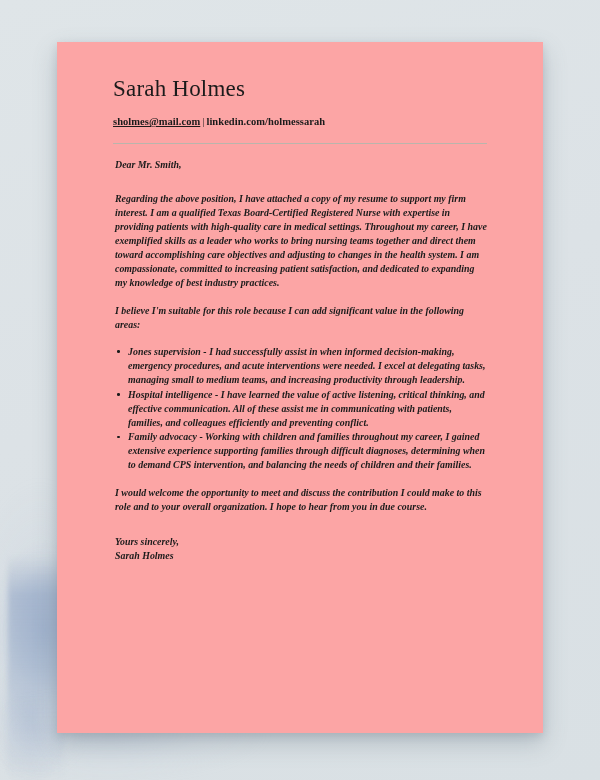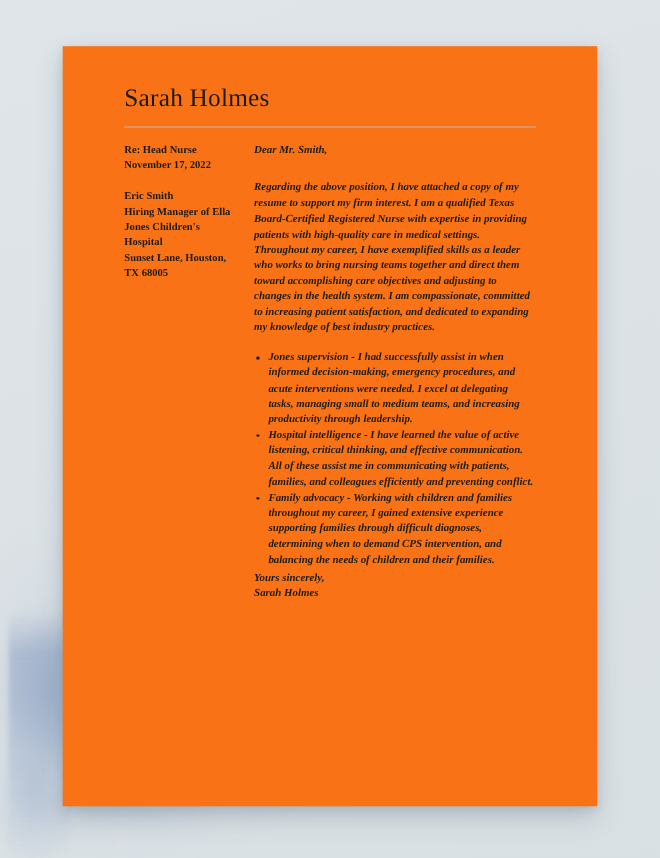--- a/index.html
+++ b/index.html
@@ -64,21 +64,21 @@
     filter: blur(5px);
   }
 
   
   #page {
     position: absolute;
     left: 57px;
     top: 42px;
     width: 486px;
     height: 691px;
-    background: #f97316;
+    background: #fca5a5;
     box-shadow:
       0 10px 22px rgba(90, 105, 120, 0.30),
       0 3px 8px rgba(90, 105, 120, 0.18);
   }
   #page-inner {
     padding: 34px 56px 0 56px;
   }
 
   
   #letter-name {
@@ -173,75 +173,67 @@
     top: 5.6px;
     width: 2.6px;
     height: 2.6px;
     background: #1b1b1b;
     border-radius: 50%;
   }
   .bullet-term {
     font-weight: 700;
   }
   #signoff-block {
-    margin-top: 2px;
+    margin-top: 21px;
   }
 </style>
 </head>
 <body>
 
 <div id="backdrop"></div>
 <div class="watercolor" id="wc-soft"></div>
 <div class="watercolor" id="wc-main"></div>
 <div class="watercolor" id="wc-streak"></div>
 <div class="watercolor" id="wc-bottom"></div>
 
 <div id="page">
   <div id="page-inner">
 
     <h1 id="letter-name">Sarah Holmes</h1>
 
+    <div class="contact-line">
+      <span id="email-link">sholmes@mail.com</span><span class="sep">|</span><span>linkedin.com/holmessarah</span>
+    </div>
 
     <hr id="divider">
 
     <div id="columns">
 
-      <div id="left-col">
-        <div class="meta-line">Re: Head Nurse</div>
-        <div class="meta-line">November 17, 2022</div>
-
-        <div id="recipient-block">
-          <div class="recipient-line">Eric Smith</div>
-          <div class="recipient-line">Hiring Manager of Ella</div>
-          <div class="recipient-line">Jones Children's</div>
-          <div class="recipient-line">Hospital</div>
-          <div class="recipient-line">Sunset Lane, Houston,</div>
-          <div class="recipient-line">TX 68005</div>
-        </div>
-      </div>
 
       <div id="right-col">
 
         <p class="body-text">Dear Mr. Smith,</p>
 
         <p class="body-text gap-lg">Regarding the above position, I have attached a copy of my resume to support my firm interest. I am a qualified Texas Board-Certified Registered Nurse with expertise in providing patients with high-quality care in medical settings. Throughout my career, I have exemplified skills as a leader who works to bring nursing teams together and direct them toward accomplishing care objectives and adjusting to changes in the health system. I am compassionate, committed to increasing patient satisfaction, and dedicated to expanding my knowledge of best industry practices.</p>
 
+        <p class="body-text gap-md">I believe I'm suitable for this role because I can add significant value in the following areas:</p>
 
         <ul id="bullet-list">
           <li class="body-text">
             <span class="bullet-term">Jones supervision</span><span> - I had successfully assist in when informed decision-making, emergency procedures, and acute interventions were needed. I excel at delegating tasks, managing small to medium teams, and increasing productivity through leadership.</span>
           </li>
           <li class="body-text">
             <span class="bullet-term">Hospital intelligence</span><span> - I have learned the value of active listening, critical thinking, and effective communication. All of these assist me in communicating with patients, families, and colleagues efficiently and preventing conflict.</span>
           </li>
           <li class="body-text">
             <span class="bullet-term">Family advocacy</span><span> - Working with children and families throughout my career, I gained extensive experience supporting families through difficult diagnoses, determining when to demand CPS intervention, and balancing the needs of children and their families.</span>
           </li>
         </ul>
 
+        <p class="body-text gap-md">I would welcome the opportunity to meet and discuss the contribution I could make to this role and to your overall organization. I hope to hear from you in due course.</p>
 
         <div id="signoff-block">
           <div class="body-text">Yours sincerely,</div>
           <div class="body-text">Sarah Holmes</div>
         </div>
 
       </div>
     </div>
   </div>
 </div>

